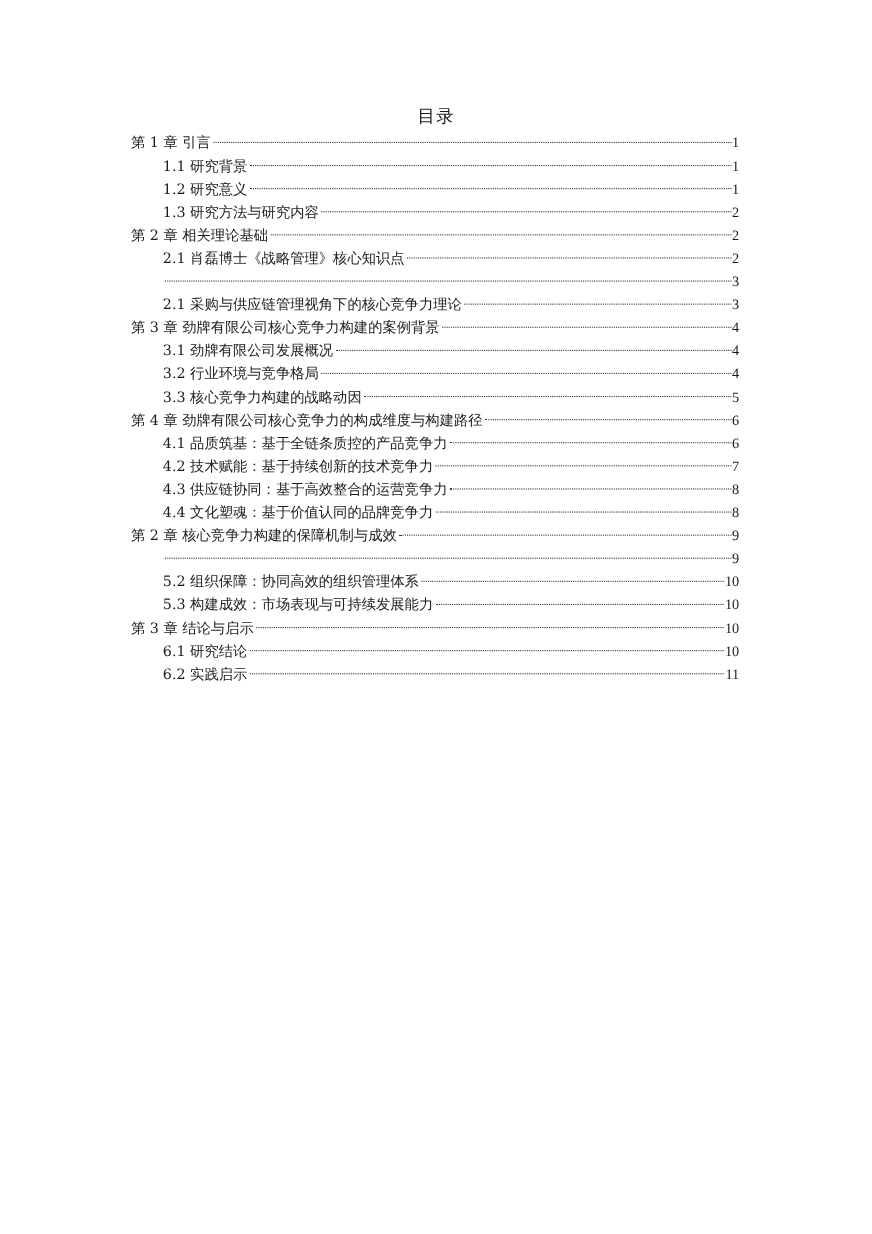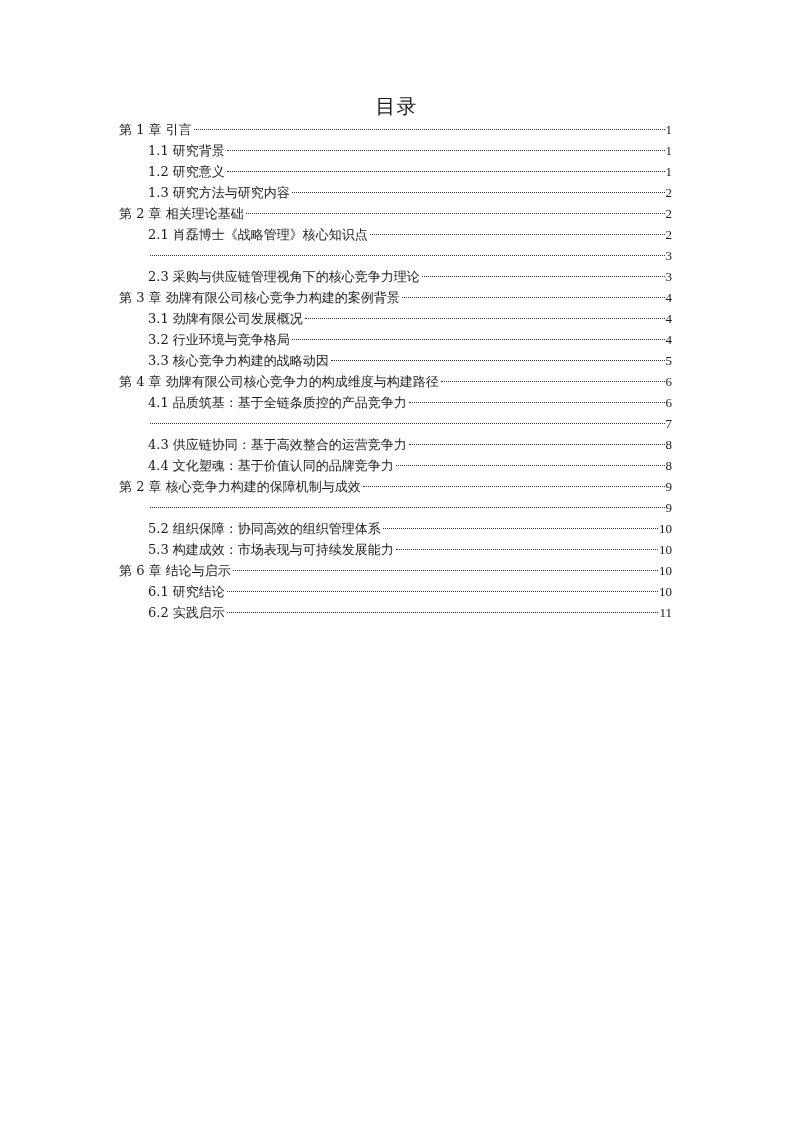--- a/index.html
+++ b/index.html
@@ -20,21 +20,21 @@
     left: 0; top: 0;
     width: 793px; height: 1122px;
     background: #ffffff;
   }
   .toc-title {
     position: absolute;
     top: 97px;
     left: 0;
     width: 793px;
     text-align: center;
-    font-size: 20px;
+    font-size: 16px;
     line-height: 18px;
     letter-spacing: 1px;
   }
   .toc-list {
     position: absolute;
     left: 119px;
     top: 119px;
     width: 553px;
     margin: 0;
     padding: 0;
@@ -104,21 +104,21 @@
     <li class="toc-row level-2">
       <span class="label">2.1  肖磊博士《战略管理》核心知识点</span>
       <span class="leader"></span>
       <span class="page-num">2</span>
     </li>
     <li class="toc-row level-2">
       <span class="leader"></span>
       <span class="page-num">3</span>
     </li>
     <li class="toc-row level-2">
-      <span class="label">2.3  采购与供应链管理视角下的核心竞争力理论</span>
+      <span class="label">2.1  采购与供应链管理视角下的核心竞争力理论</span>
       <span class="leader"></span>
       <span class="page-num">3</span>
     </li>
     <li class="toc-row level-1">
       <span class="label">第 3 章  劲牌有限公司核心竞争力构建的案例背景</span>
       <span class="leader"></span>
       <span class="page-num">4</span>
     </li>
     <li class="toc-row level-2">
       <span class="label">3.1  劲牌有限公司发展概况</span>
@@ -139,20 +139,21 @@
       <span class="label">第 4 章  劲牌有限公司核心竞争力的构成维度与构建路径</span>
       <span class="leader"></span>
       <span class="page-num">6</span>
     </li>
     <li class="toc-row level-2">
       <span class="label">4.1  品质筑基：基于全链条质控的产品竞争力</span>
       <span class="leader"></span>
       <span class="page-num">6</span>
     </li>
     <li class="toc-row level-2">
+      <span class="label">4.2  技术赋能：基于持续创新的技术竞争力</span>
       <span class="leader"></span>
       <span class="page-num">7</span>
     </li>
     <li class="toc-row level-2">
       <span class="label">4.3  供应链协同：基于高效整合的运营竞争力</span>
       <span class="leader"></span>
       <span class="page-num">8</span>
     </li>
     <li class="toc-row level-2">
       <span class="label">4.4  文化塑魂：基于价值认同的品牌竞争力</span>
@@ -172,21 +173,21 @@
       <span class="label">5.2  组织保障：协同高效的组织管理体系</span>
       <span class="leader"></span>
       <span class="page-num">10</span>
     </li>
     <li class="toc-row level-2">
       <span class="label">5.3  构建成效：市场表现与可持续发展能力</span>
       <span class="leader"></span>
       <span class="page-num">10</span>
     </li>
     <li class="toc-row level-1">
-      <span class="label">第 6 章  结论与启示</span>
+      <span class="label">第 3 章  结论与启示</span>
       <span class="leader"></span>
       <span class="page-num">10</span>
     </li>
     <li class="toc-row level-2">
       <span class="label">6.1  研究结论</span>
       <span class="leader"></span>
       <span class="page-num">10</span>
     </li>
     <li class="toc-row level-2">
       <span class="label">6.2  实践启示</span>

